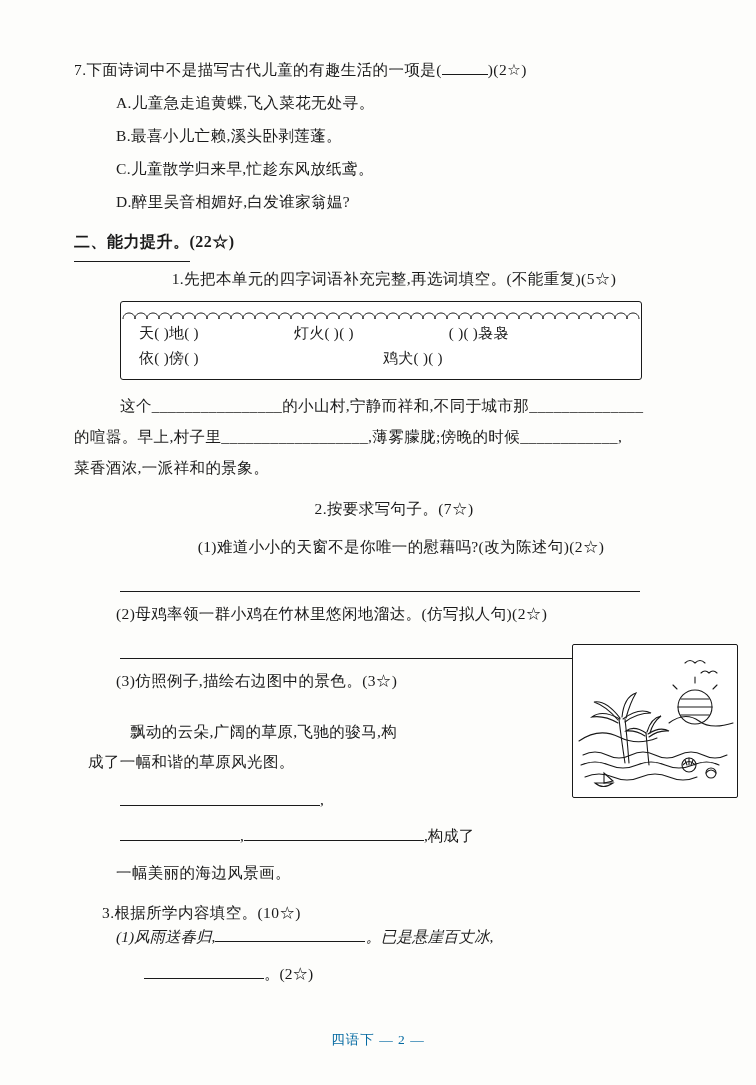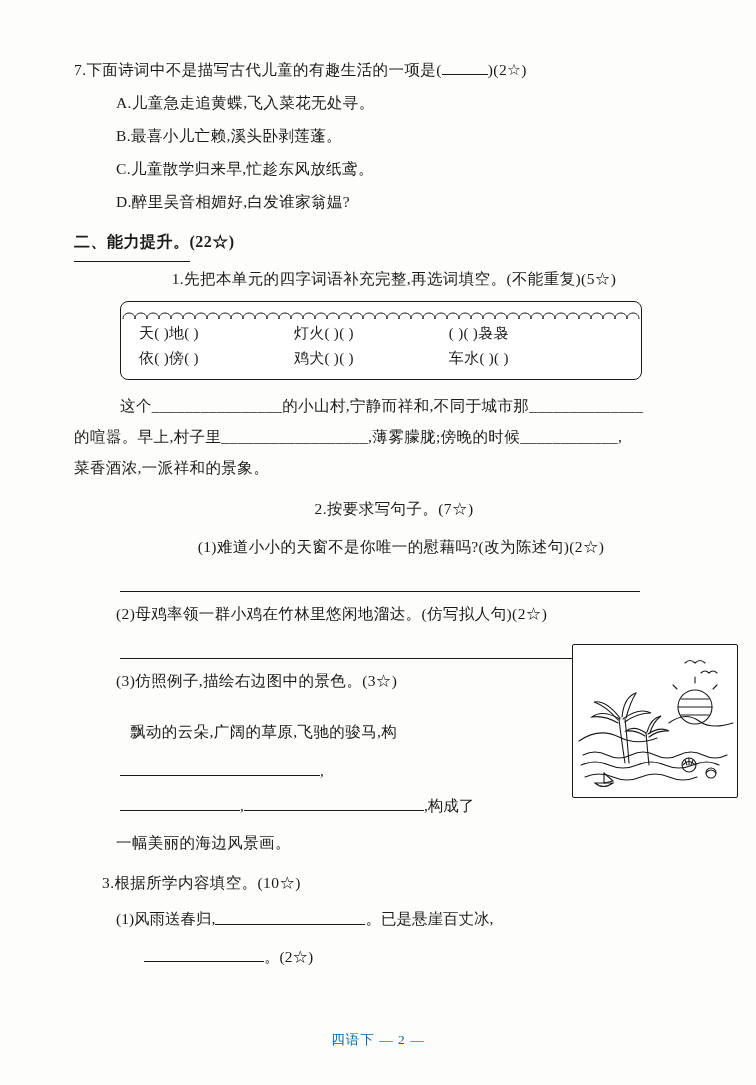--- a/index.html
+++ b/index.html
@@ -47,21 +47,21 @@
   .section-head .under {
     border-bottom: 1.6px solid #1a1a1a;
     padding-bottom: 11px;
   }
 
   
   .wordbox {
     margin: 10px 0 0 46px;
     width: 520px;
     border: 1.3px solid #1a1a1a;
-    border-radius: 8px;
+    border-radius: 3px;
     position: relative;
     background: #fff;
     padding: 6px 0 8px 0;
   }
   .scallop {
     height: 13px;
     width: 100%;
     display: block;
   }
   .wb-row {
@@ -151,52 +151,52 @@
         </g>
       </svg>
       <div class="wb-row">
         <div class="wb-cell">天(    )地(    )</div>
         <div class="wb-cell">灯火(    )(    )</div>
         <div class="wb-cell last">(    )(    )袅袅</div>
       </div>
       <div class="wb-row">
         <div class="wb-cell">依(    )傍(    )</div>
         <div class="wb-cell">鸡犬(    )(    )</div>
-        <div class="wb-cell last">车水(    )(    )</div>
       </div>
     </div>
 
     <div class="para" style="margin-top:10px; padding-left:46px;">这个________________的小山村,宁静而祥和,不同于城市那______________</div>
     <div class="para">的喧嚣。早上,村子里__________________,薄雾朦胧;傍晚的时候____________,</div>
     <div class="para">菜香酒浓,一派祥和的景象。</div>
 
     <div class="q-line indent1 gap-m">2.按要求写句子。(7☆)</div>
 
     <div class="q-line indent2 gap-m">(1)难道小小的天窗不是你唯一的慰藉吗?(改为陈述句)(2☆)</div>
     <div class="fill-line" style="width:520px; margin-left:46px;"></div>
 
     <div class="q-line indent2" style="margin-top:10px">(2)母鸡率领一群小鸡在竹林里悠闲地溜达。(仿写拟人句)(2☆)</div>
     <div class="fill-line" style="width:520px; margin-left:46px;"></div>
 
     <div class="q-line indent2" style="margin-top:10px">(3)仿照例子,描绘右边图中的景色。(3☆)</div>
 
     <div class="example-text" style="margin-top:8px">
       <div class="l1">飘动的云朵,广阔的草原,飞驰的骏马,构</div>
+      <div style="padding-left:14px">成了一幅和谐的草原风光图。</div>
     </div>
 
     <div style="margin-top:12px; padding-left:46px; font-size:15.5px;">
       <span class="blank" style="width:200px"></span><span>,</span>
     </div>
     <div style="margin-top:14px; padding-left:46px; font-size:15.5px;">
       <span class="blank" style="width:120px"></span>,<span class="blank" style="width:180px"></span><span>,构成了</span>
     </div>
     <div class="q-line" style="margin-top:14px; padding-left:42px;">一幅美丽的海边风景画。</div>
 
     <div class="q-line indent1" style="margin-top:16px">3.根据所学内容填空。(10☆)</div>
-    <div style="margin-top:12px; padding-left:42px; font-size:15.5px;">
+    <div style="padding-left:42px; font-size:15.5px;font-style:italic;">
       <span>(1)风雨送春归,</span><span class="blank" style="width:150px"></span><span>。已是悬崖百丈冰,</span>
     </div>
     <div style="margin-top:14px; padding-left:70px; font-size:15.5px;">
       <span class="blank" style="width:120px"></span><span>。(2☆)</span>
     </div>
 
   </div>
 
   <div class="pic-wrap">
     <svg viewBox="0 0 164 152" width="164" height="152">

